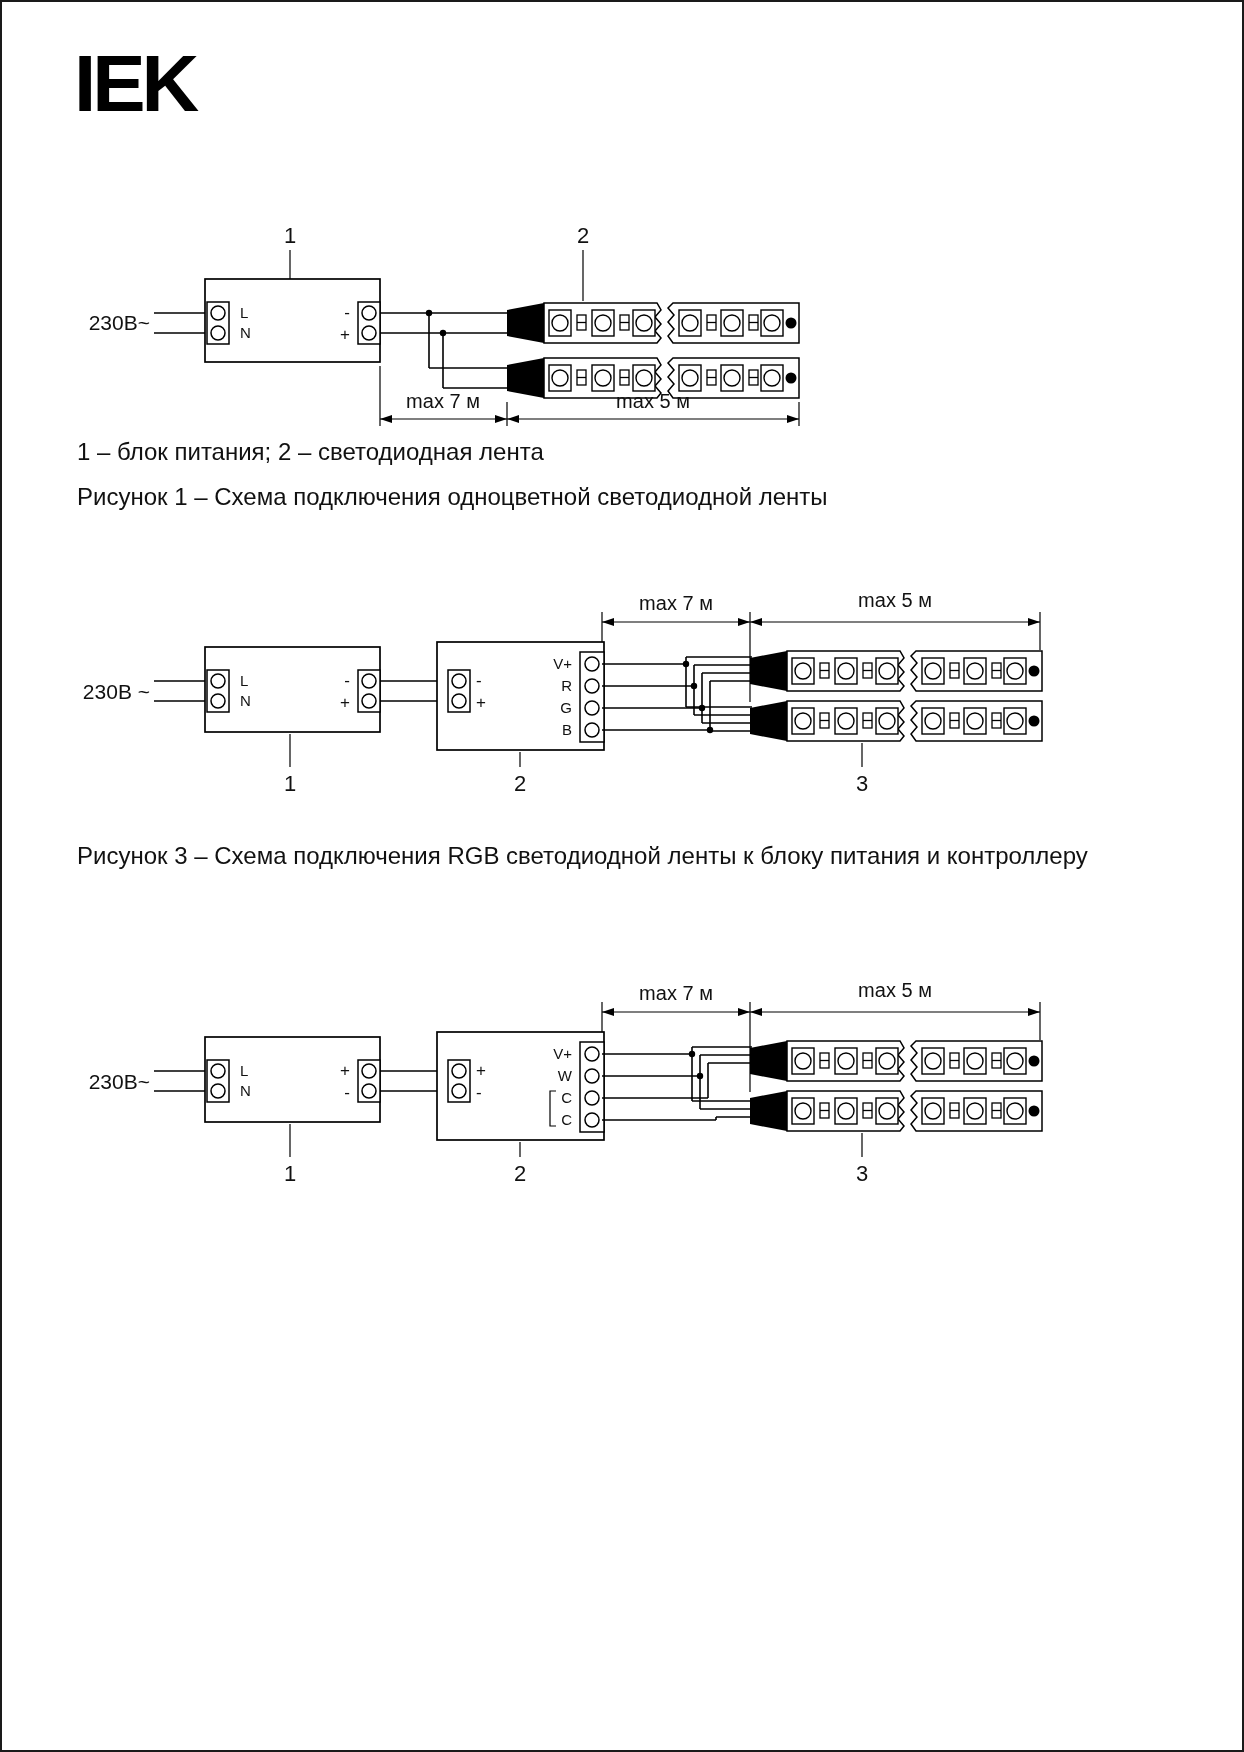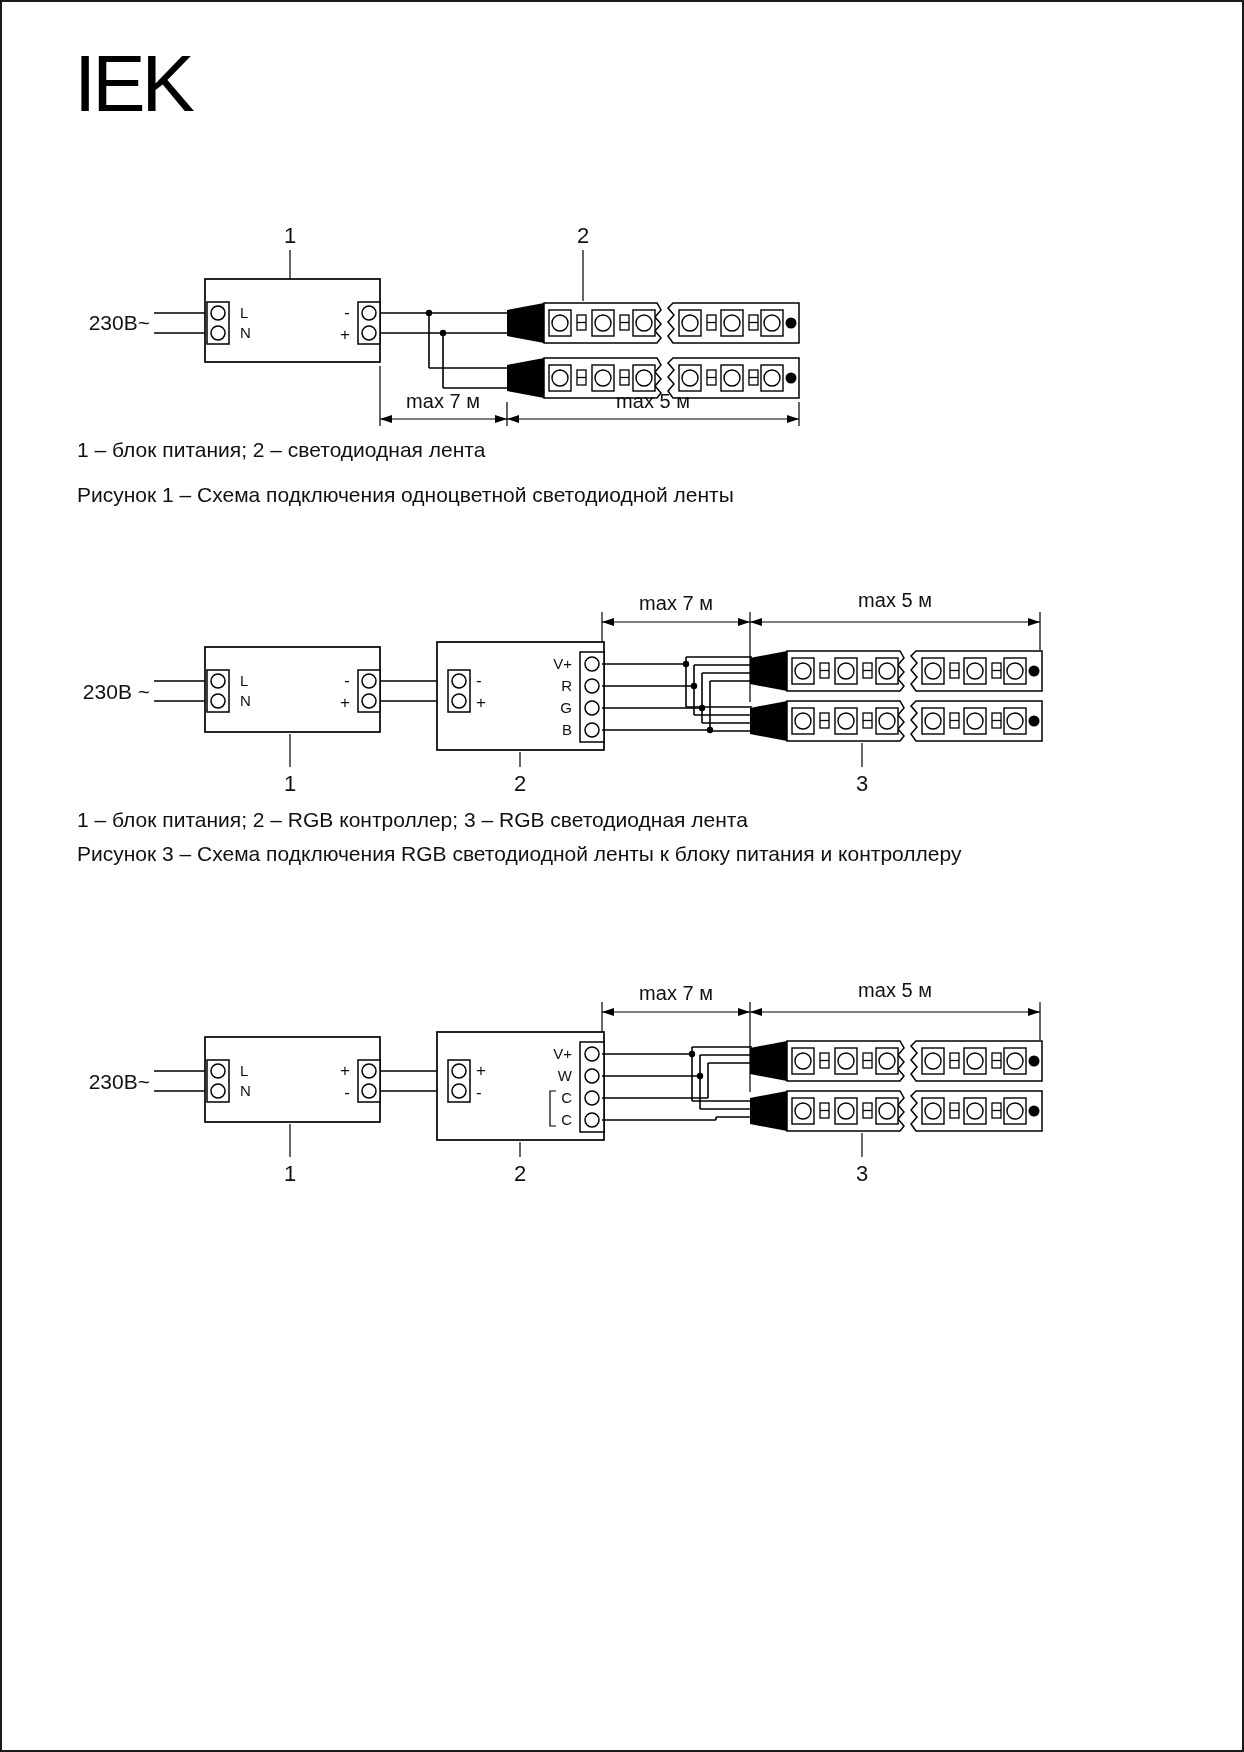--- a/index.html
+++ b/index.html
@@ -1,21 +1,21 @@
 <!DOCTYPE html>
 <html><head>
 <meta charset="utf-8">
 <style>
   *{margin:0;padding:0;box-sizing:border-box}
   html,body{background:#fff}
   .page{position:relative;width:1244px;height:1752px;background:#fff;border:2px solid #1a1a1a;
         font-family:"Liberation Sans",sans-serif;color:#111;overflow:hidden}
-  .logo{position:absolute;left:72px;top:42px;font-size:80px;font-weight:400;letter-spacing:-4px;color:#000;line-height:1}
+  .logo{position:absolute;left:72px;top:42px;font-size:80px;font-weight:700;letter-spacing:-4px;color:#000;line-height:1}
   .fig{position:absolute;left:0}
-  .cap{position:absolute;left:75px;font-size:21px;color:#111;white-space:nowrap}
+  .cap{position:absolute;left:75px;font-size:24px;color:#111;white-space:nowrap}
   svg text{font-family:"Liberation Sans",sans-serif;fill:#111}
   .num{font-size:22px;text-anchor:middle}
   .lbl{font-size:15px}
   .sgn{font-size:17px}
   .sgnE{font-size:17px;text-anchor:end}
   .volt{font-size:21px;text-anchor:end}
   .dimt{font-size:20px;text-anchor:middle}
   .outl{font-size:15px;text-anchor:end}
   .wire{stroke:#000;stroke-width:1.6;fill:none}
   .box{fill:#fff;stroke:#000;stroke-width:1.7}
@@ -190,21 +190,20 @@
       <use href="#striprow" x="748" y="698"></use>
 
       <line class="thin" x1="288" y1="732" x2="288" y2="765"></line>
       <text class="num" x="288" y="789">1</text>
       <line class="thin" x1="518" y1="750" x2="518" y2="765"></line>
       <text class="num" x="518" y="789">2</text>
       <line class="thin" x1="860" y1="741" x2="860" y2="765"></line>
       <text class="num" x="860" y="789">3</text>
     </g>
   </svg>
-  <div class="cap" style="top:806px">1 – блок питания; 2 – RGB контроллер; 3 – RGB светодиодная лента</div>
   <div class="cap" style="top:840px">Рисунок 3 – Схема подключения RGB светодиодной ленты к блоку питания и контроллеру</div>
 
   <svg class="fig" style="top:975px" width="1244" height="215" viewBox="0 0 1244 215">
     <g transform="translate(0,-975)">
 
       <g class="dim">
         <line x1="600" y1="1000" x2="600" y2="1039"></line>
         <line x1="748" y1="1000" x2="748" y2="1090"></line>
         <line x1="1038" y1="1000" x2="1038" y2="1038"></line>
         <line x1="600" y1="1010" x2="748" y2="1010" marker-start="url(#ah)" marker-end="url(#ah)"></line>

